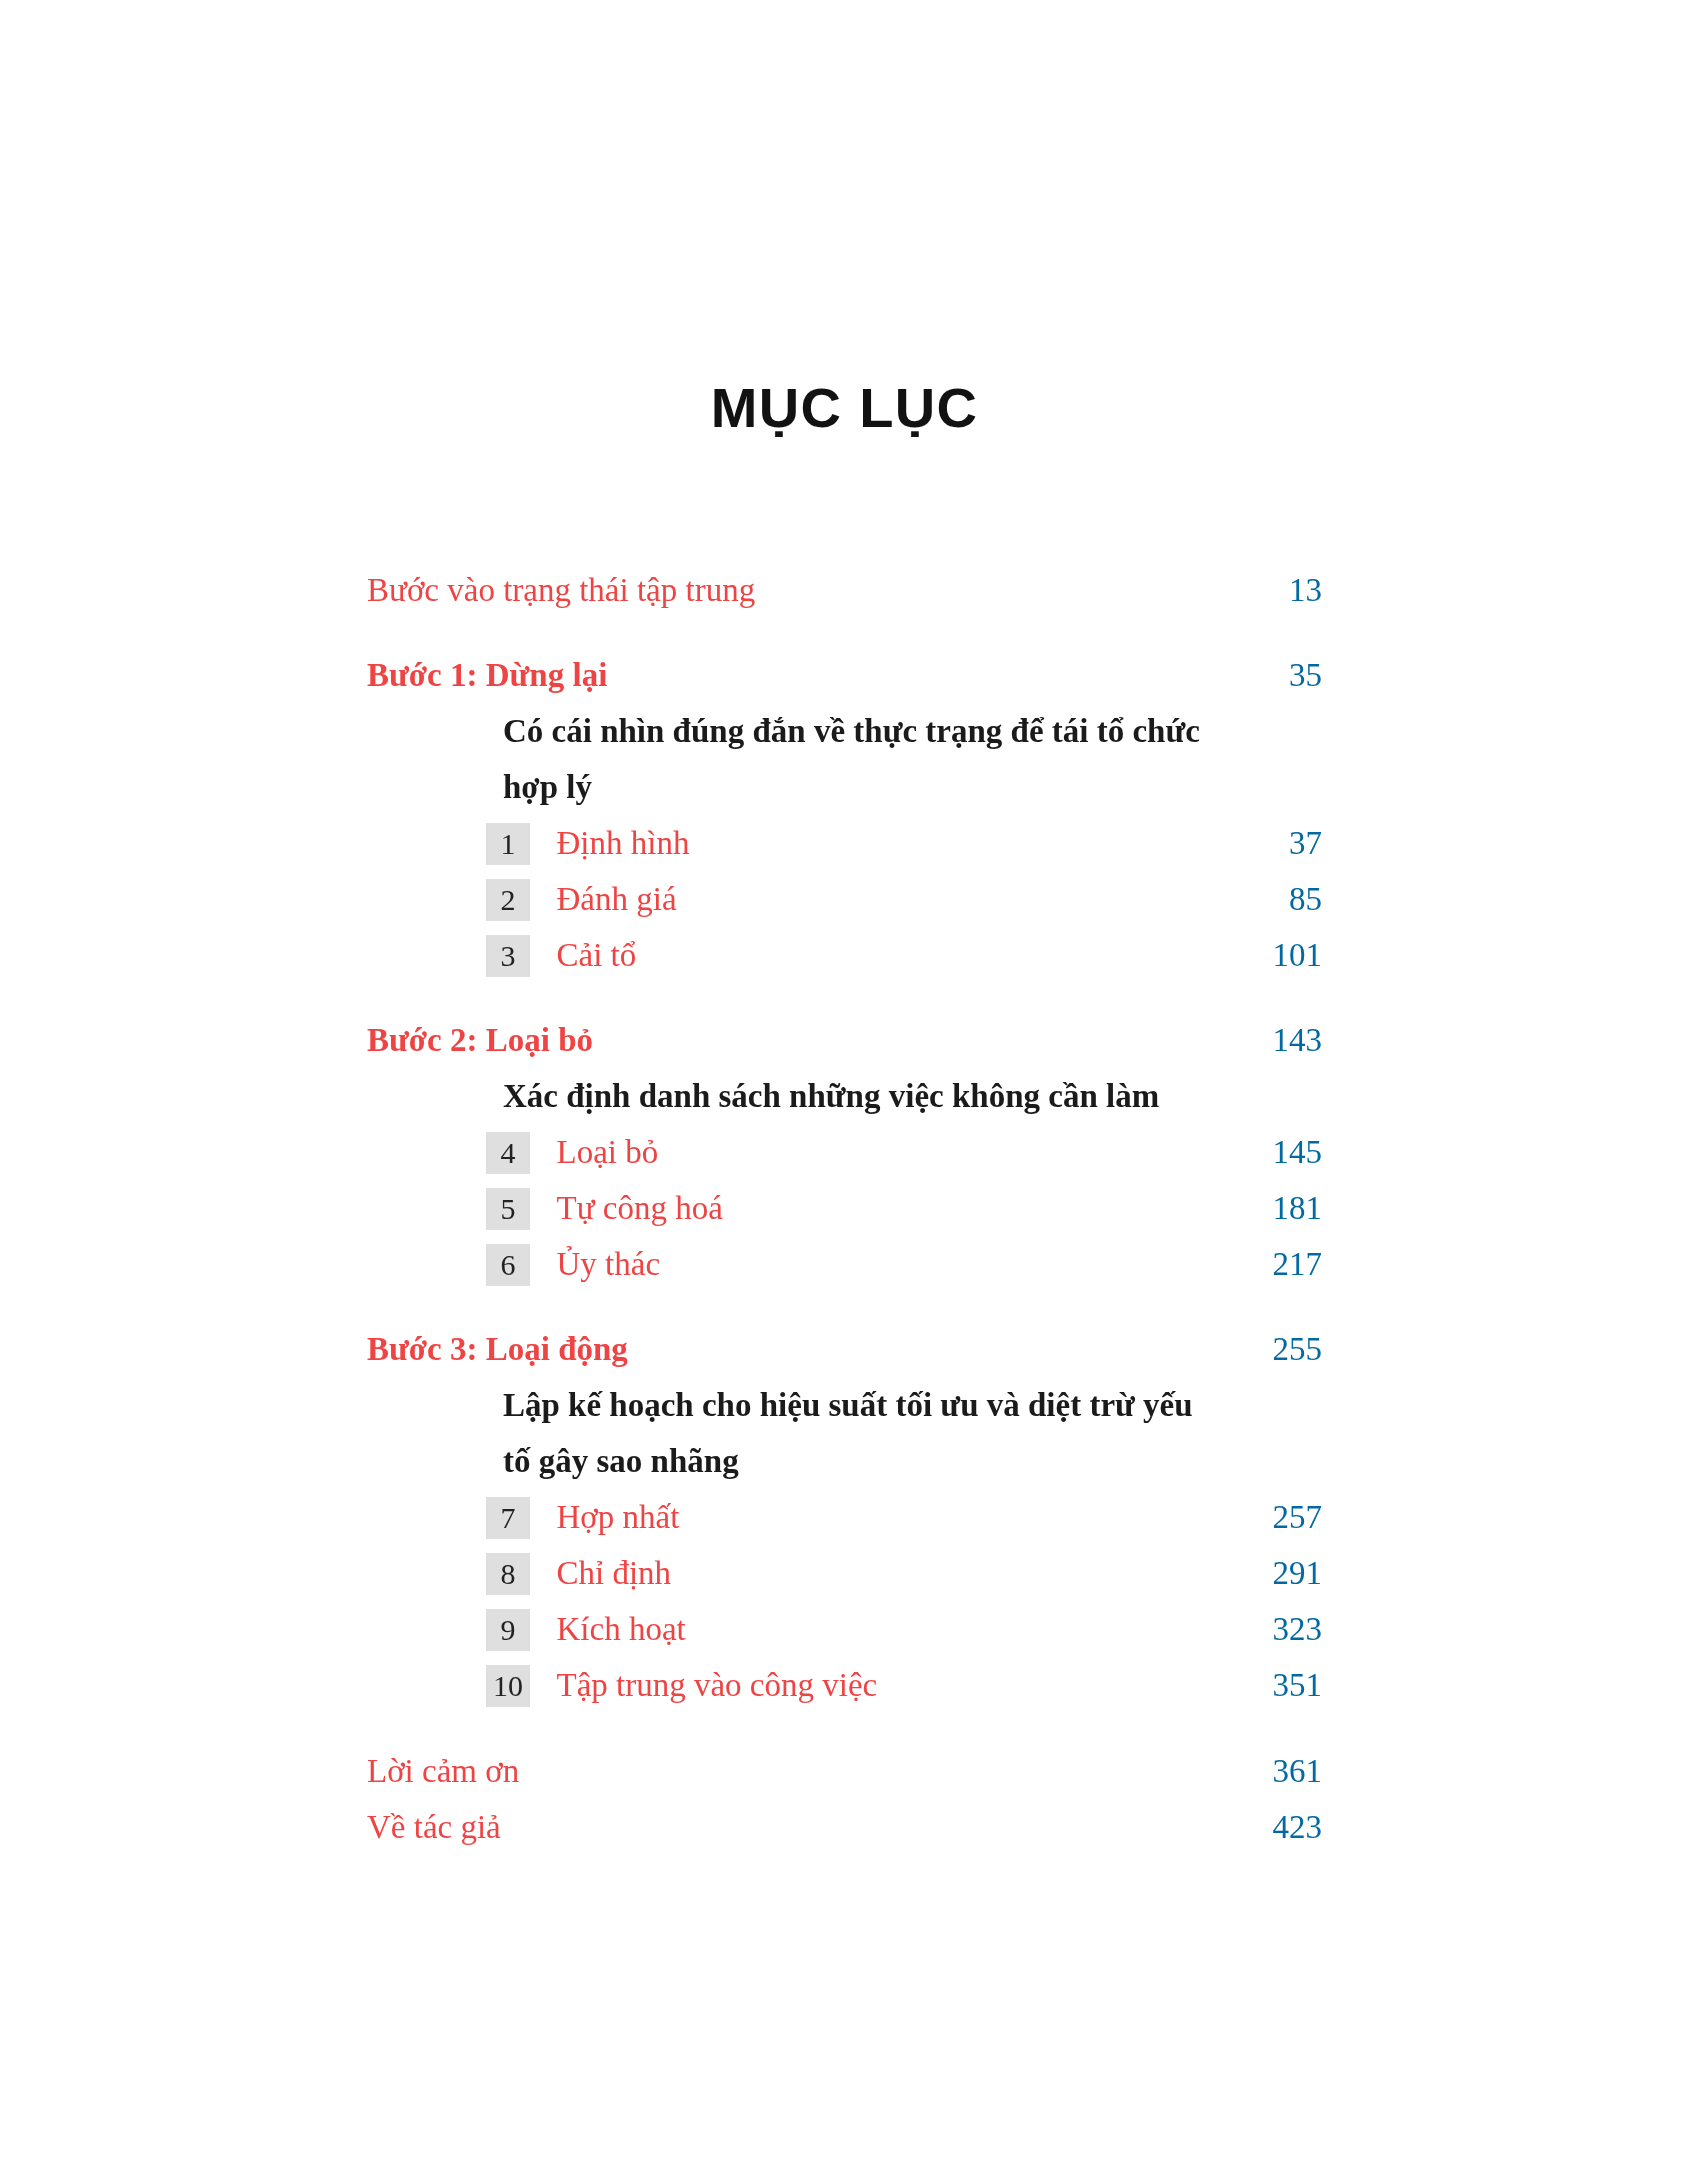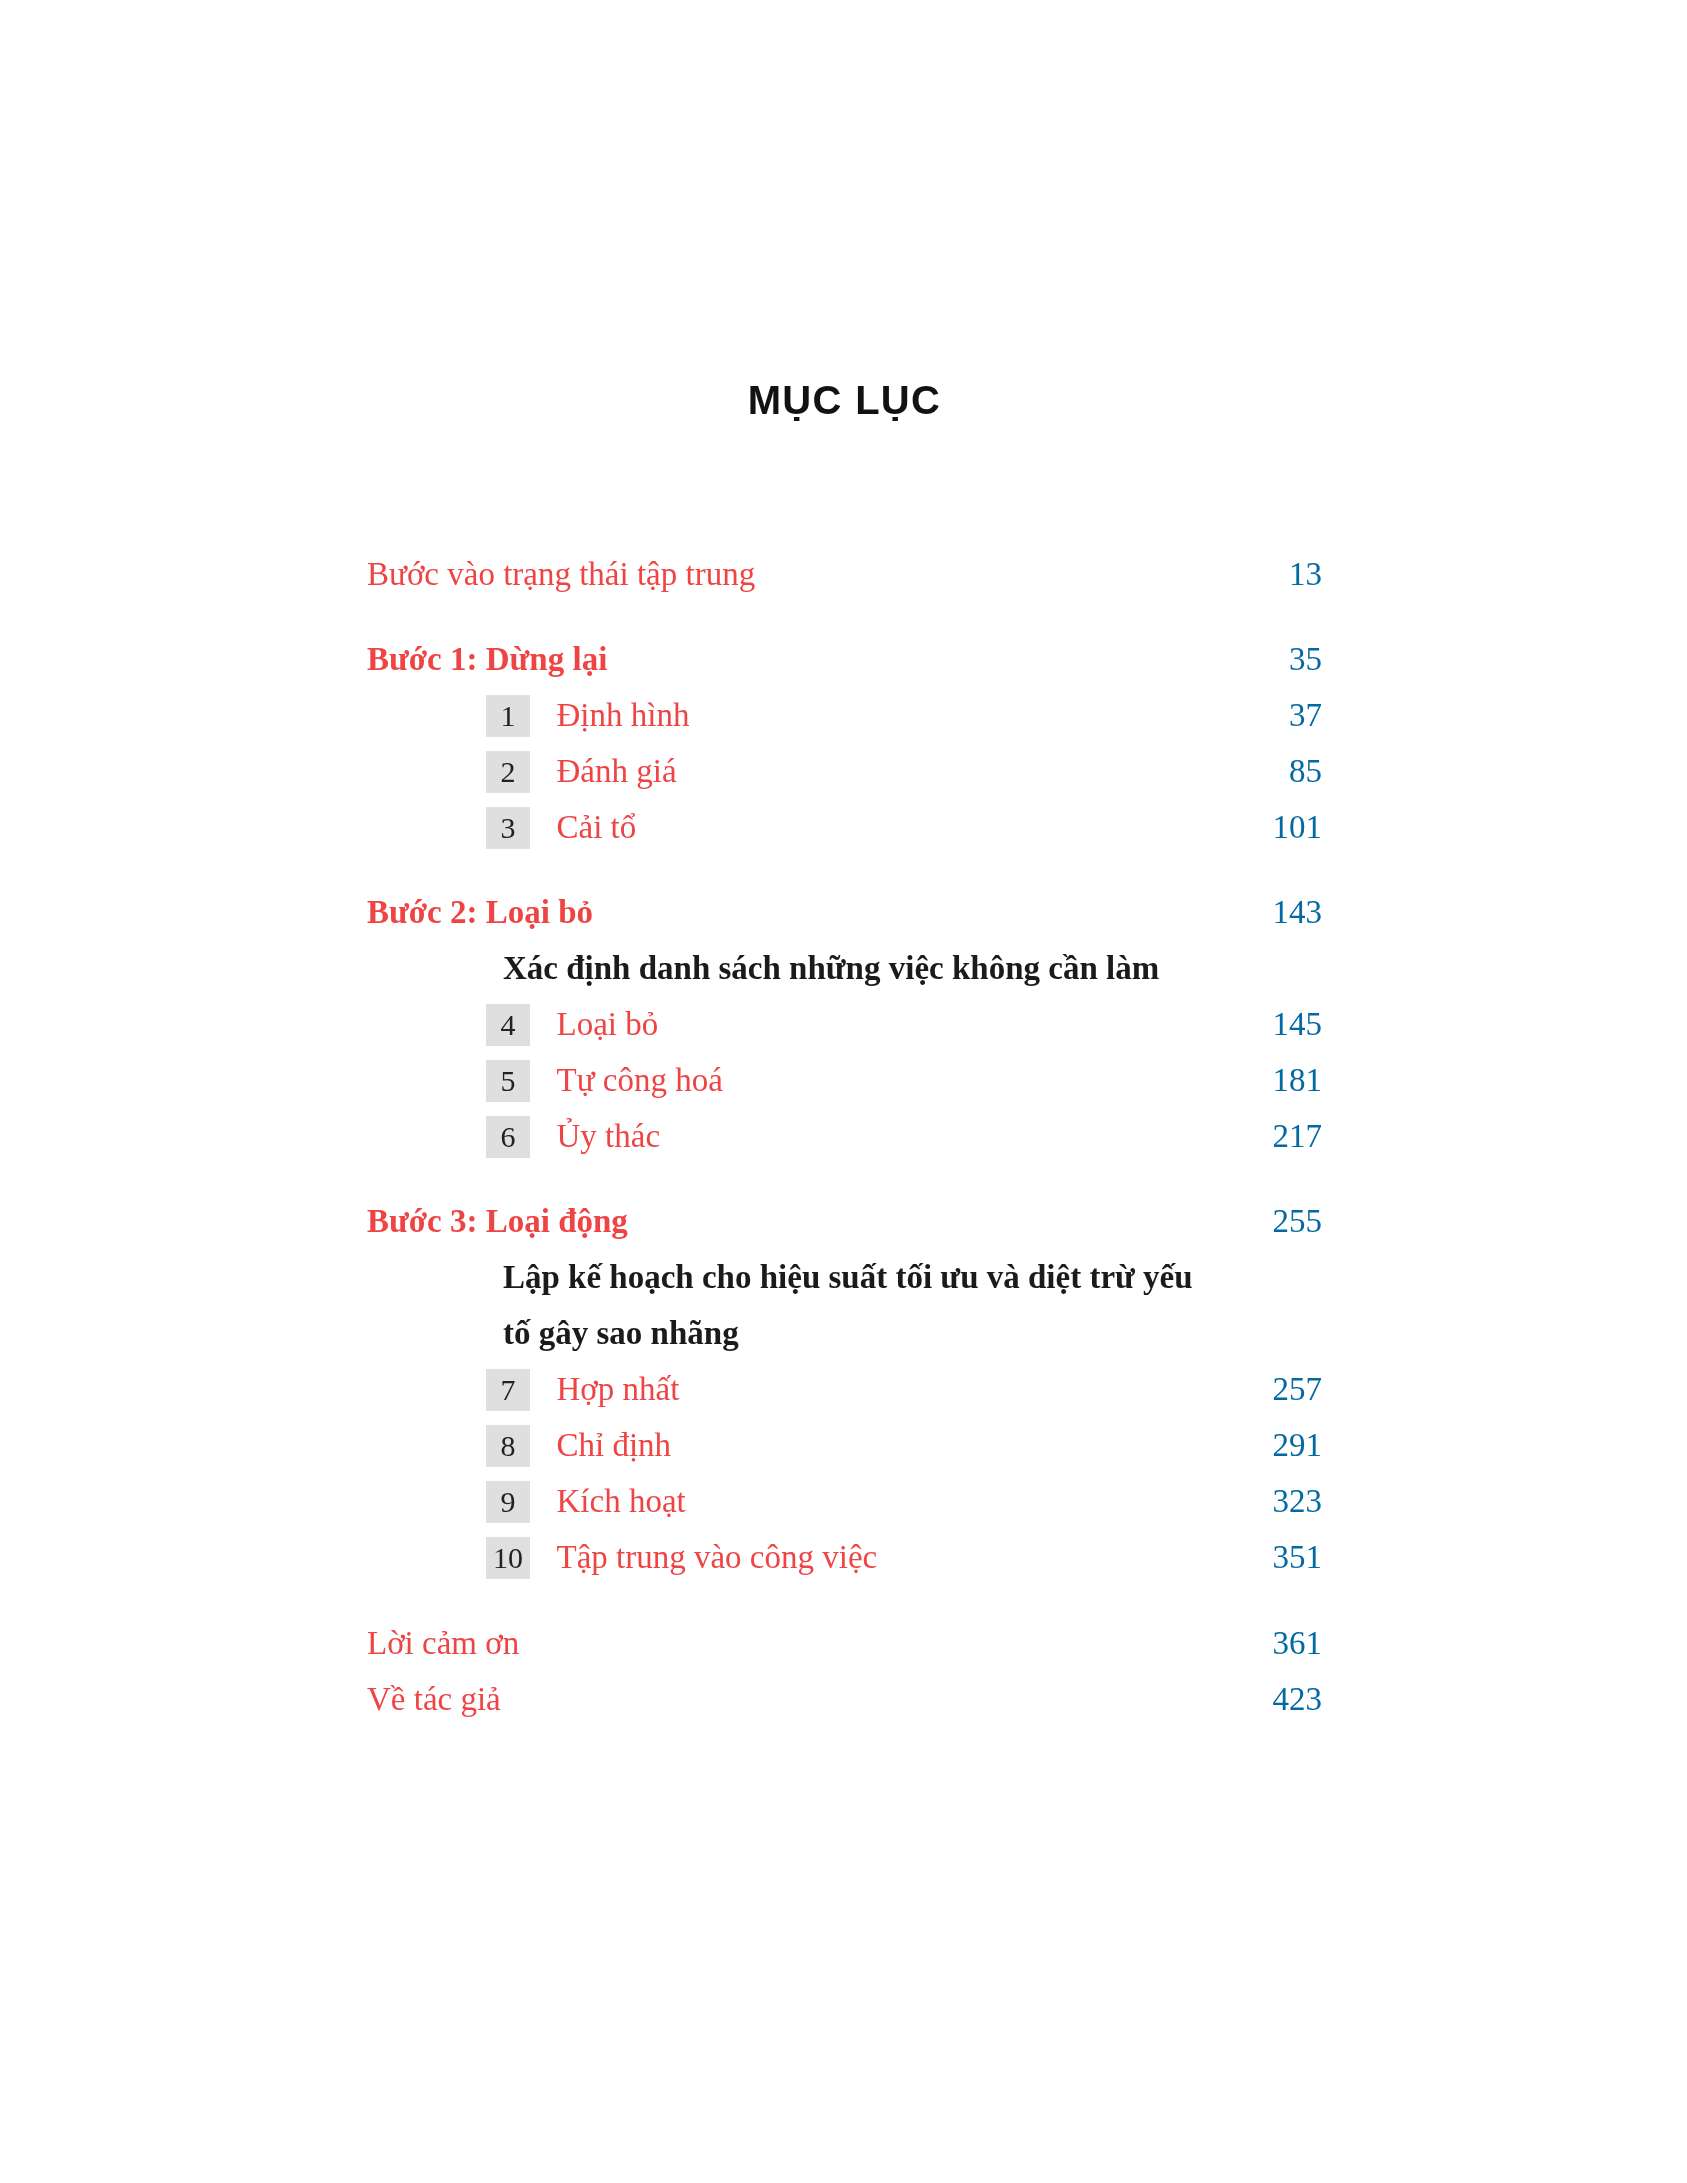--- a/index.html
+++ b/index.html
@@ -14,21 +14,21 @@
   .page {
     width: 1687px;
     height: 2183px;
     background: #ffffff;
     padding: 380px 365px 0 367px;
   }
   .toc-title {
     text-align: center;
     font-family: "Liberation Sans", sans-serif;
     font-weight: 700;
-    font-size: 40px;
+    font-size: 56px;
     letter-spacing: 1.3px;
     color: #121212;
     line-height: 1;
   }
   .toc {
     margin-top: 126px;
     font-size: 33px;
   }
   .row {
     display: flex;
@@ -78,20 +78,21 @@
     <div class="row">
       <span class="entry-label">Bước vào trạng thái tập trung</span>
       <span class="entry-page">13</span>
     </div>
 
     <div class="section">
       <div class="row">
         <span class="entry-label section-title">Bước 1: Dừng lại</span>
         <span class="entry-page">35</span>
       </div>
+      <div class="subtitle">Có cái nhìn đúng đắn về thực trạng để tái tổ chức hợp lý</div>
 
       <div class="row chapter-row">
         <span class="ch-left">
           <span class="ch-num">1</span>
           <span class="entry-label">Định hình</span>
         </span>
         <span class="entry-page">37</span>
       </div>
       <div class="row chapter-row">
         <span class="ch-left">

